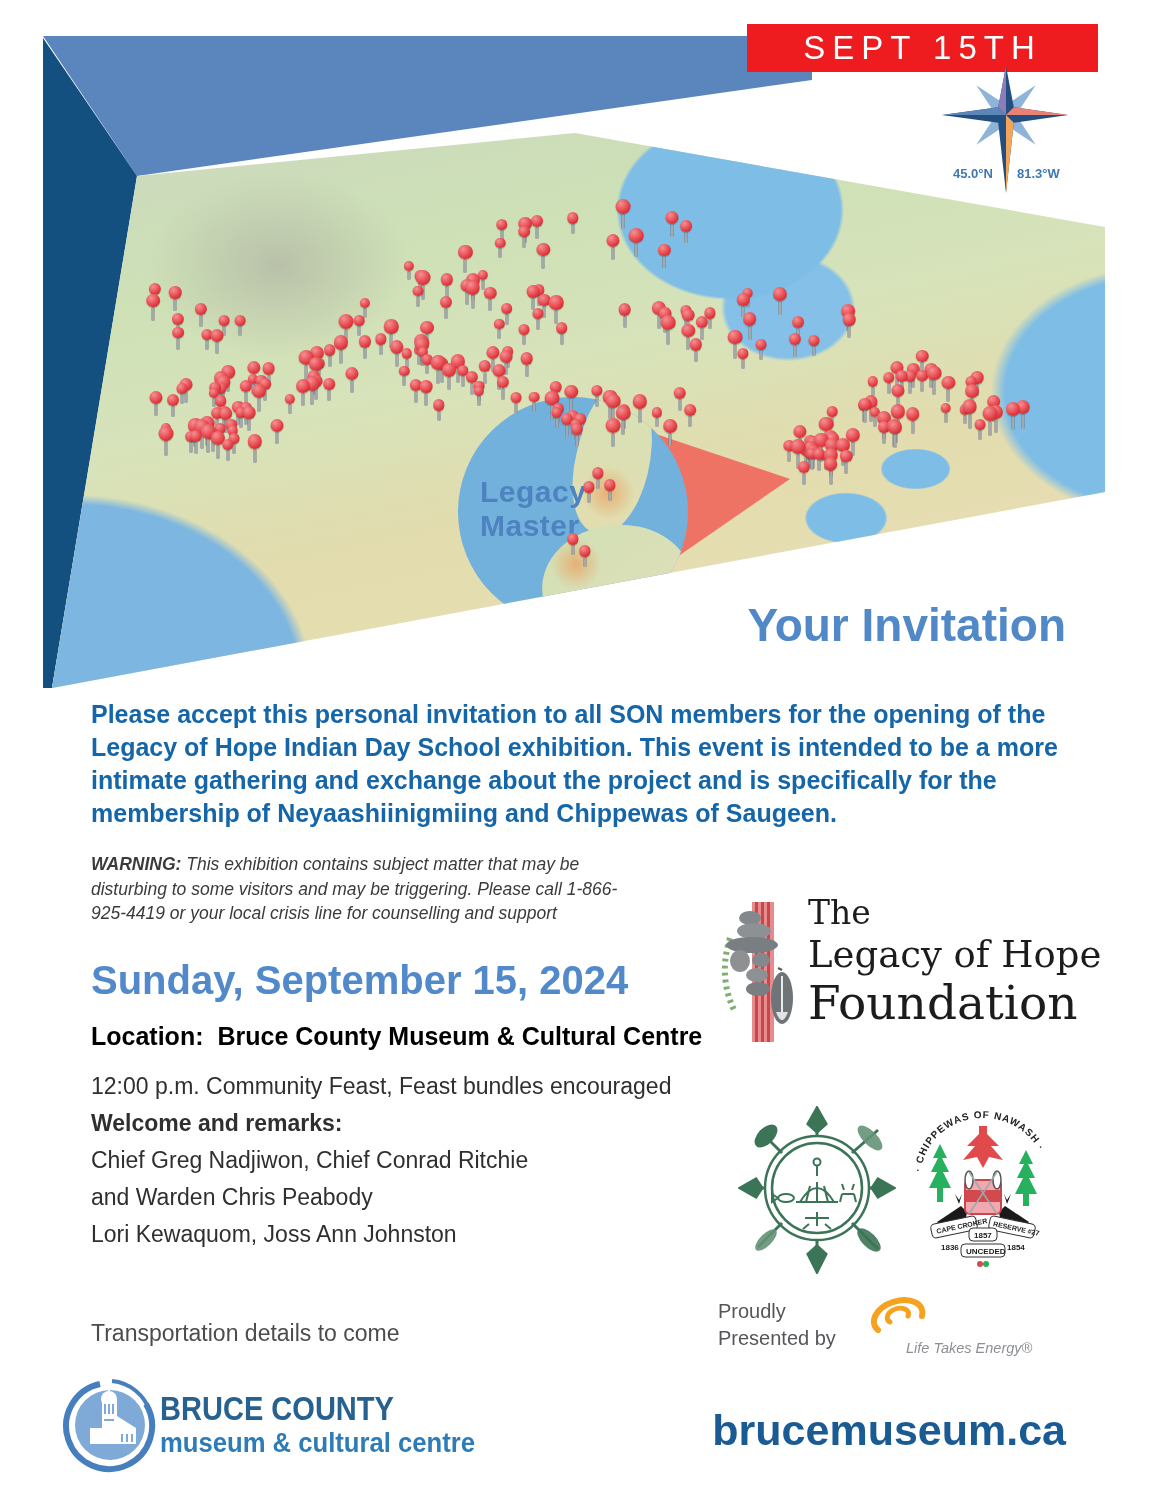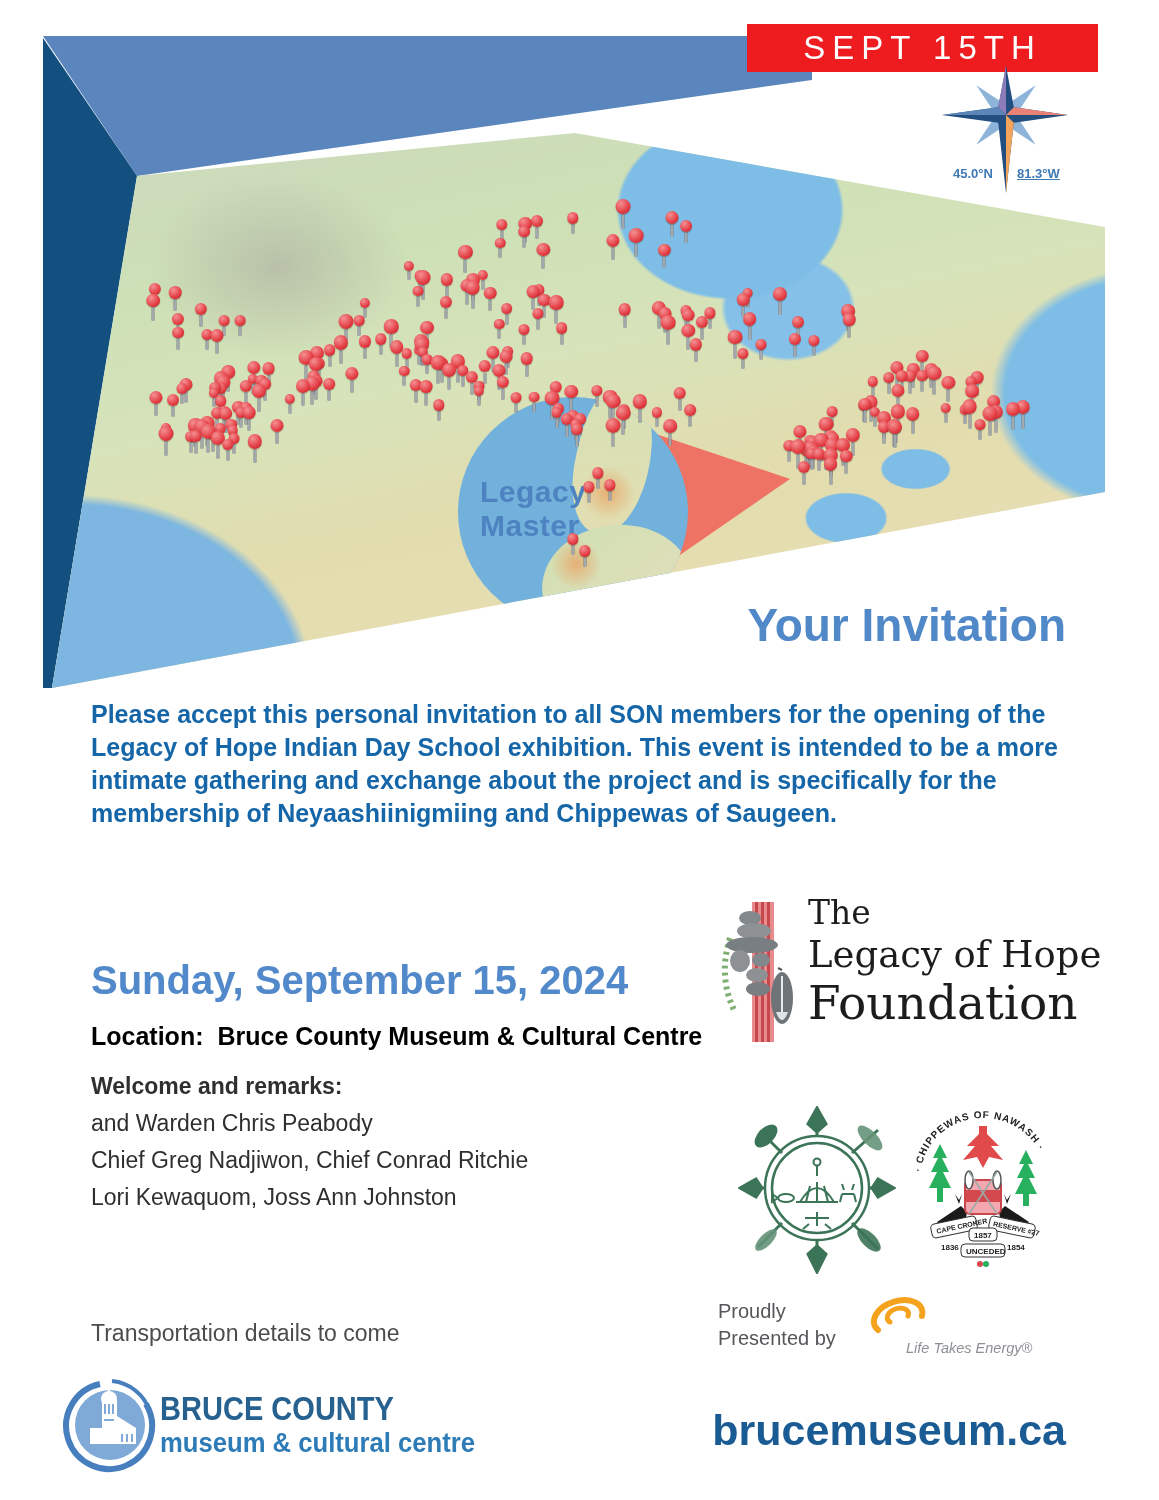--- a/index.html
+++ b/index.html
@@ -1096,34 +1096,36 @@
 
   <svg class="abs" style="left:938px;top:64px;" width="136" height="132" viewBox="0 0 136 132">
     <polygon points="97.7,21.3 78,51 97.7,80.7 68,61 38.3,80.7 58,51 38.3,21.3 68,41" fill="#8fb4da"></polygon>
     <polygon points="68,2 75.8,43.2 130,51 75.8,58.8 68,129 60.2,58.8 4,51 60.2,43.2" fill="#224f80"></polygon>
     <polygon points="68,2 60.2,43.2 68,51" fill="#8d7cba"></polygon>
     <polygon points="130,51 75.8,43.2 68,51" fill="#e98175"></polygon>
     <polygon points="68,129 75.8,58.8 68,51" fill="#f2a45b"></polygon>
     <polygon points="4,51 60.2,43.2 68,51" fill="#5c86b8"></polygon>
   </svg>
   <span class="compass-label" style="left:953px;top:166px;">45.0°N</span>
-  <span class="compass-label" style="left:1017px;top:166px;text-decoration:underline;">81.3°W</span>
+  <span class="compass-label" style="left:1017px;top:166px;">81.3°W</span>
 
   <div class="your-invitation">Your Invitation</div>
   <div class="intro">Please accept this personal invitation to all SON members for the opening of the Legacy of Hope Indian Day School exhibition. This event is intended to be a more intimate gathering and exchange about the project and is specifically for the membership of Neyaashiinigmiing and Chippewas of Saugeen.</div>
+  <div class="warning"><b>WARNING:</b><span> This exhibition contains subject matter that may be disturbing to some visitors and may be triggering. Please call 1-866-925-4419 or your local crisis line for counselling and support</span></div>
 
   <div class="date-head">Sunday, September 15, 2024</div>
   <div class="location">
     <span class="lbl">Location:</span><span>Bruce County Museum &amp; Cultural Centre</span>
   </div>
 
   <div class="schedule">
+    <div>12:00 p.m. Community Feast, Feast bundles encouraged</div>
     <div class="bold">Welcome and remarks:</div>
+    <div>Chief Greg Nadjiwon, Chief Conrad Ritchie</div>
     <div>and Warden Chris Peabody</div>
-    <div>Chief Greg Nadjiwon, Chief Conrad Ritchie</div>
     <div>Lori Kewaquom, Joss Ann Johnston</div>
   </div>
   <div class="transport">Transportation details to come</div>
 
   <svg class="abs" style="left:716px;top:898px;" width="90" height="152" viewBox="0 0 90 152">
     <path d="M14,40 Q2,78 18,112" stroke="#7fae72" stroke-width="6" fill="none" stroke-dasharray="3,4"></path>
     <rect x="36" y="4" width="22" height="140" fill="#e88b8d"></rect>
     <rect x="39" y="4" width="3" height="140" fill="#c6484d"></rect>
     <rect x="45" y="4" width="3" height="140" fill="#c6484d"></rect>
     <rect x="51" y="4" width="3" height="140" fill="#c6484d"></rect>

